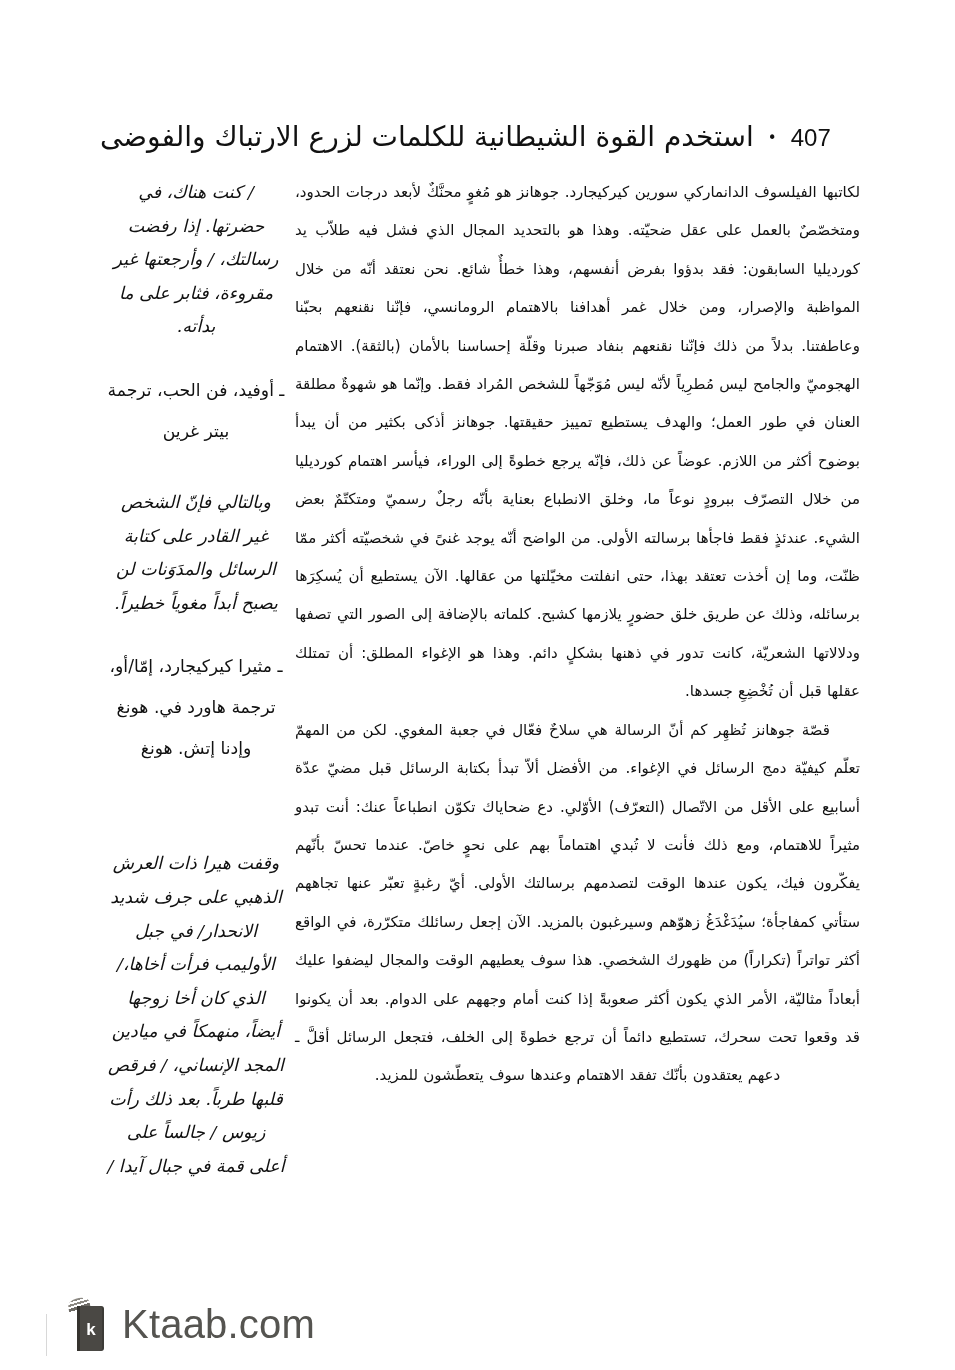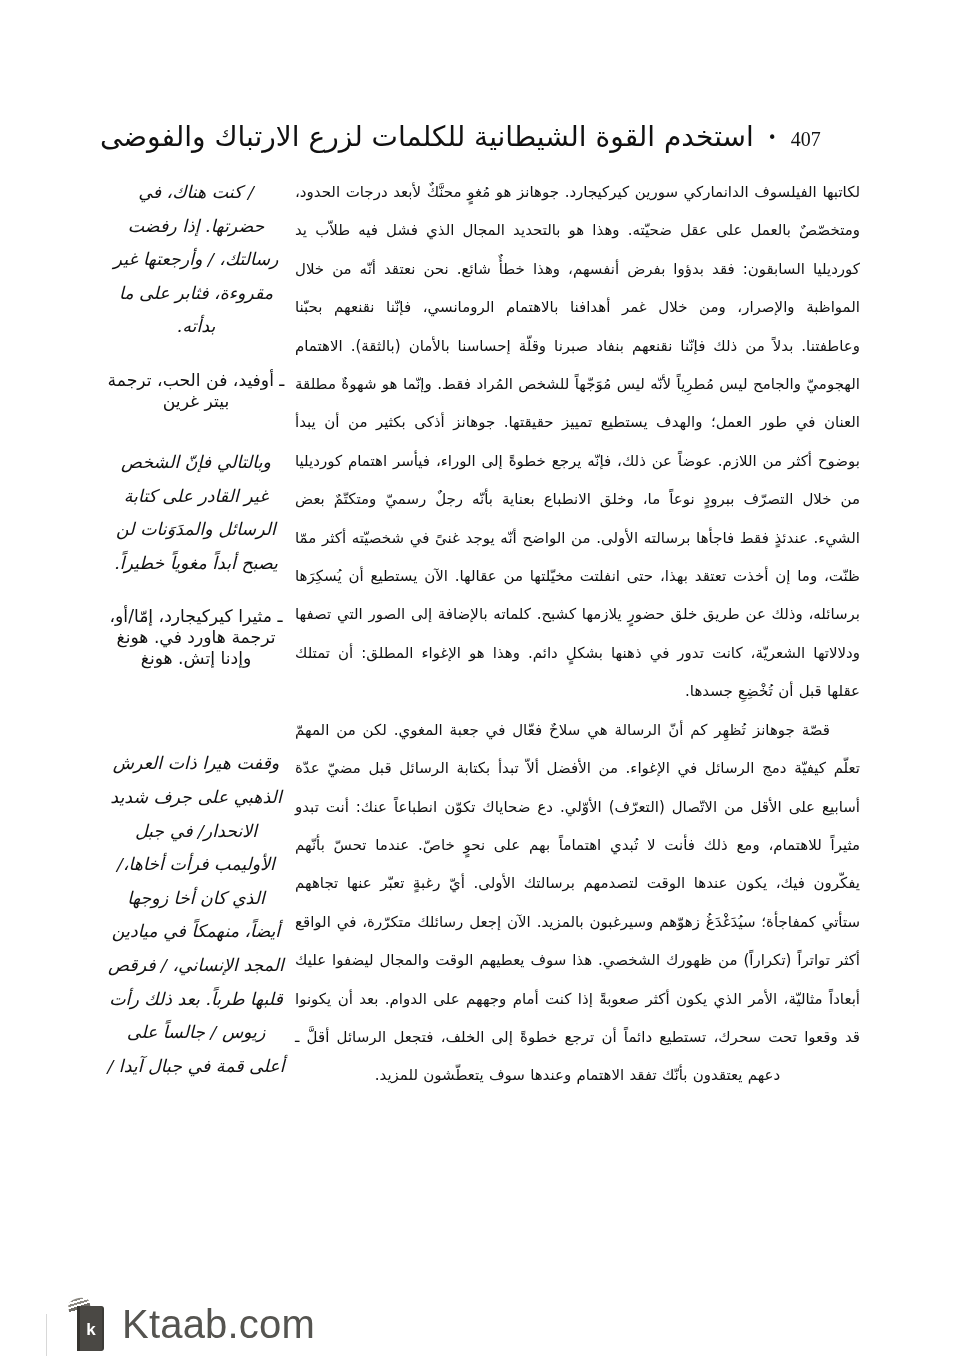--- a/index.html
+++ b/index.html
@@ -40,22 +40,22 @@
     font-family: "DejaVu Sans", sans-serif;
     letter-spacing: 0px;
     white-space: nowrap;
   }
   .running-head .rh-dot {
     font-size: 15px;
     line-height: 1;
     transform: translateY(-3px);
   }
   .running-head .rh-pageno {
-    font-size: 20px;
-    font-family: Liberation Serif, serif;
+    font-size: 24px;
+    font-family: Liberation Sans, sans-serif;
     direction: ltr;
   }
 
   
   .body-area {
     position: absolute;
     top: 168px;
     left: 95px;
     width: 765px;
     height: 1090px;
@@ -101,21 +101,21 @@
     margin: 0 0 30px 0;
   }
   .quote-text {
     margin: 0;
   }
   .quote-attrib {
     margin: 26px 0 0 0;
     font-style: normal;
     font-family: "DejaVu Sans", sans-serif;
     font-size: 17.2px;
-    line-height: 21px;
+    line-height: 41px;
   }
   .quote-block.q3 { margin-top: 78px; }
   .quote-block.q2 { margin-top: 34px; }
 
   
   .watermark {
     position: absolute;
     left: 68px;
     bottom: 18px;
     display: flex;

